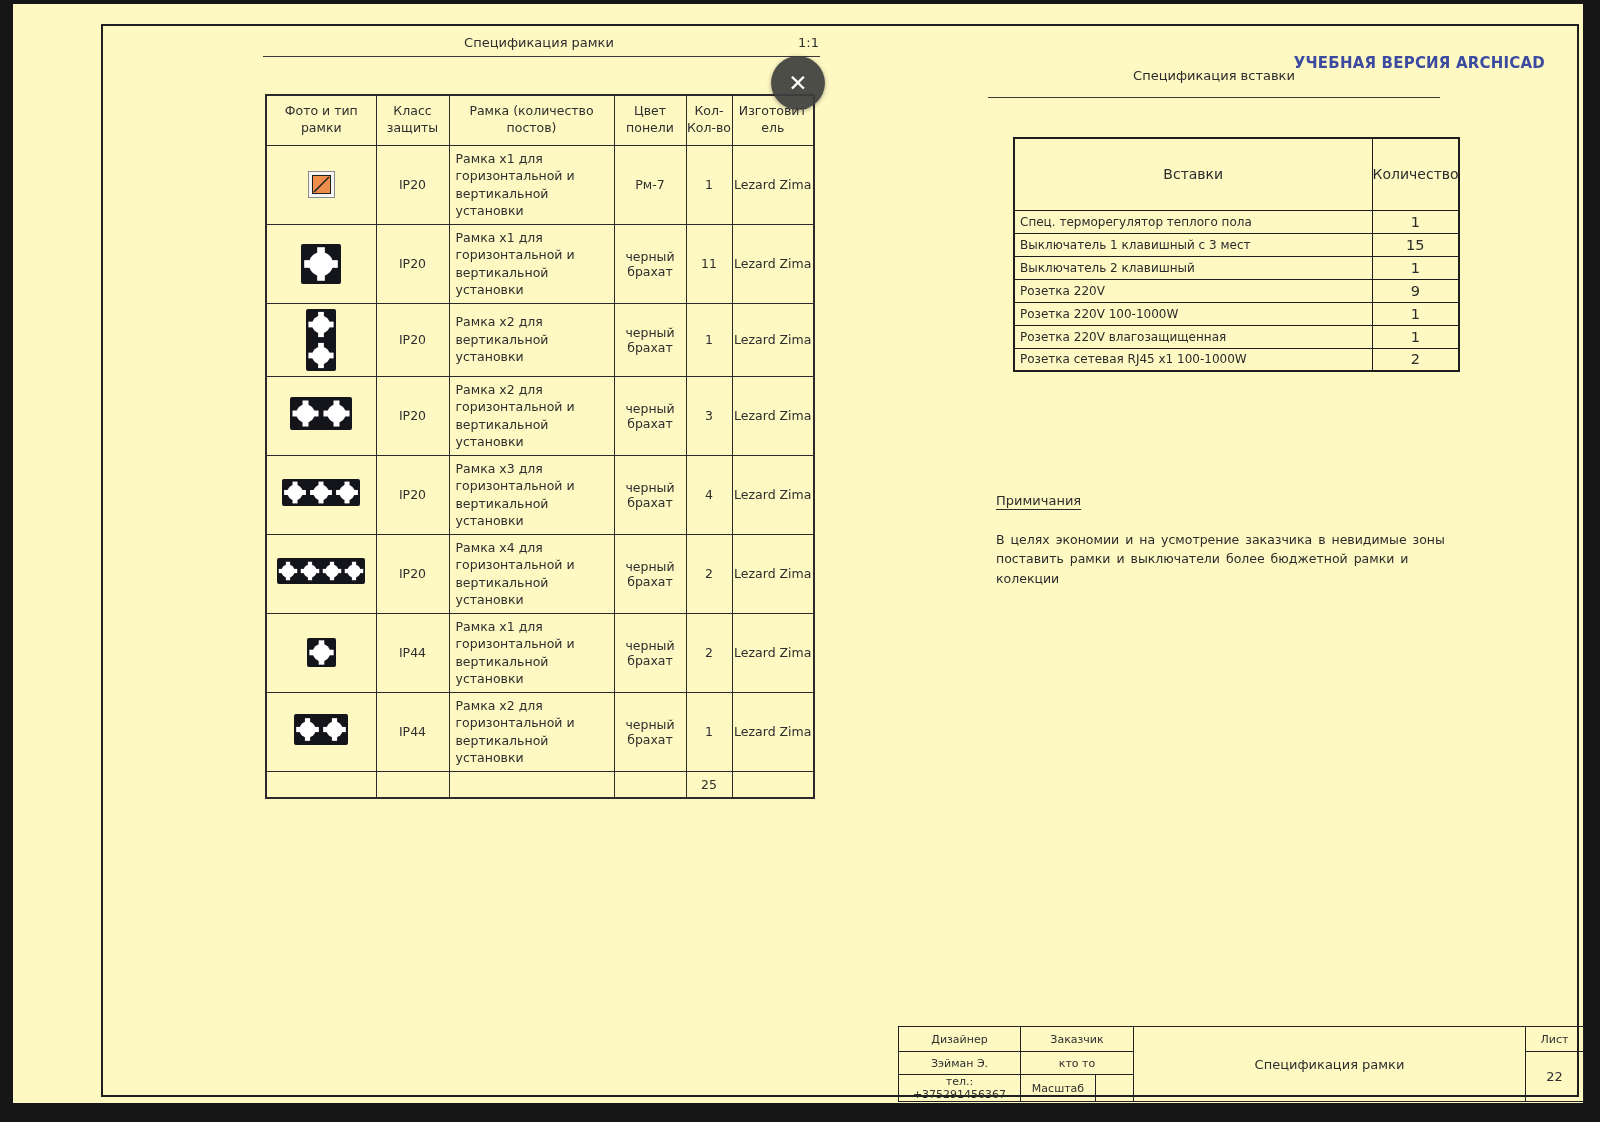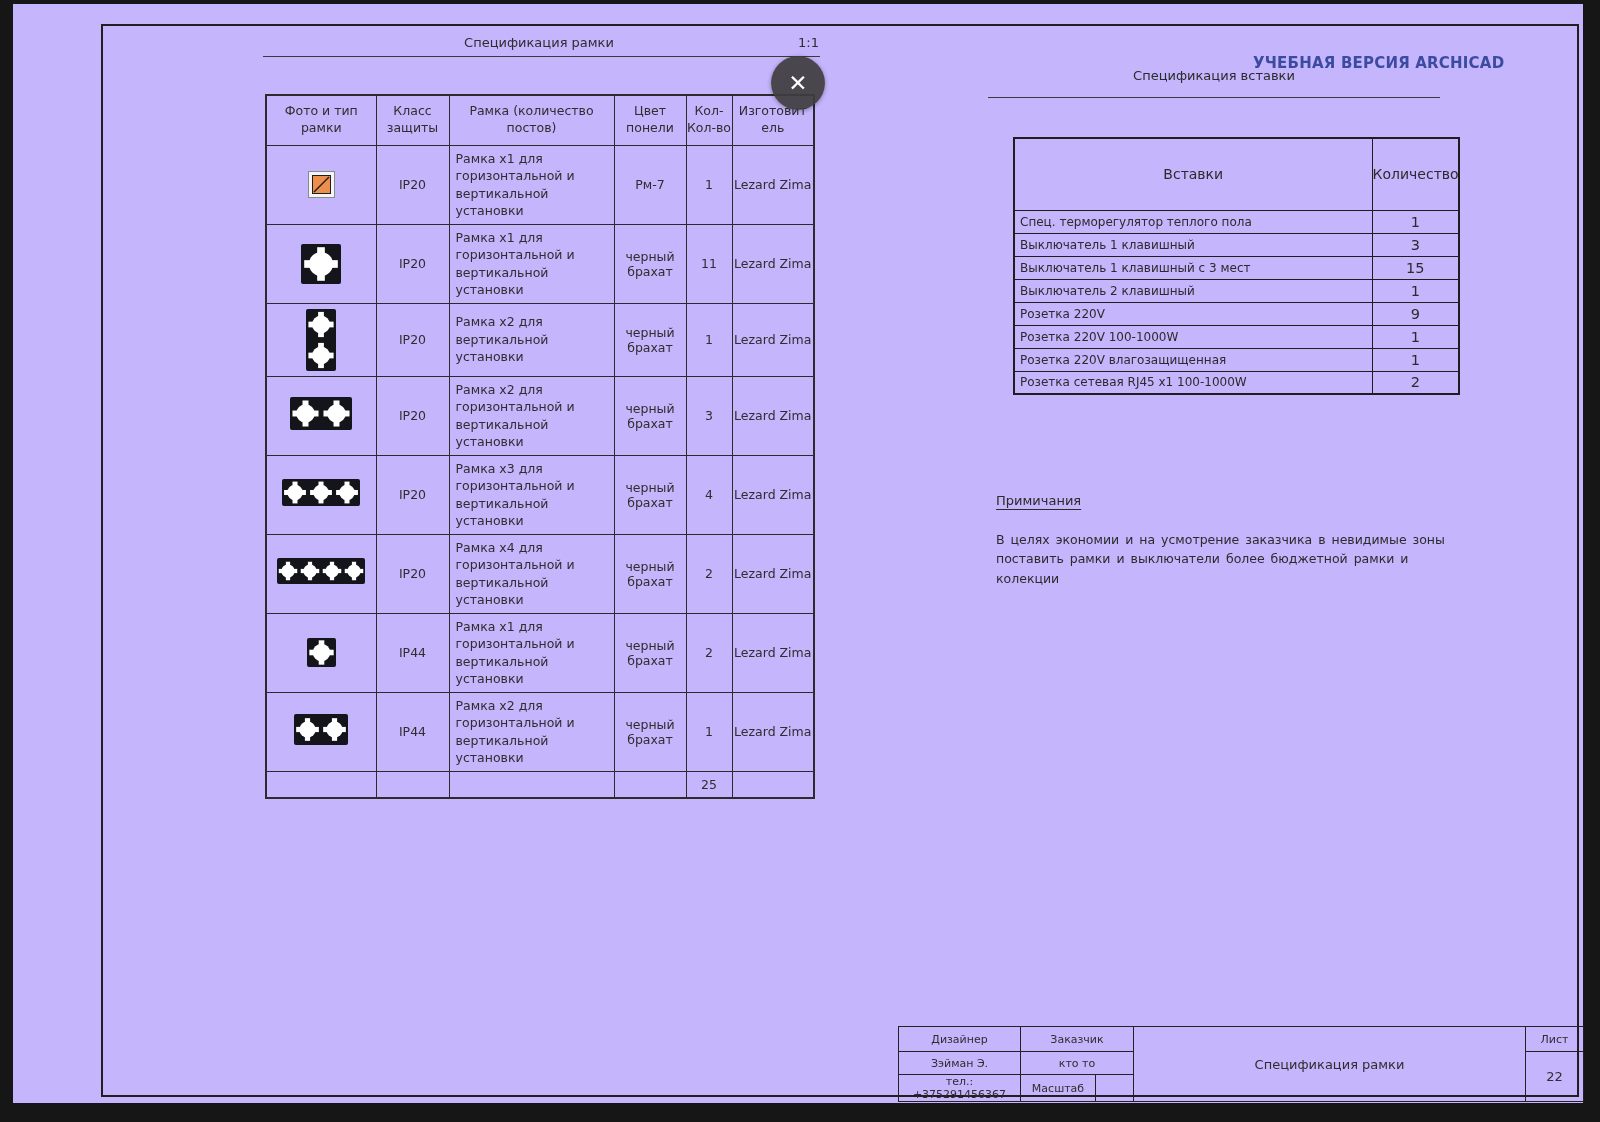--- a/index.html
+++ b/index.html
@@ -1,19 +1,19 @@
 <!DOCTYPE html>
 <html><head>
 <meta charset="utf-8">
 <style>
   * { box-sizing: border-box; margin: 0; padding: 0; }
   html,body { background:#161616; }
   body { font-family:"DejaVu Sans", sans-serif; color:#2b2b2b; }
   .stage { position:relative; width:1600px; height:1122px; background:#161616; overflow:hidden; }
-  .page { position:absolute; left:13px; top:4px; width:1570px; height:1099px; background:#c4b5fd; }
+  .page { position:absolute; left:13px; top:4px; width:1570px; height:1099px; background:#fef9c3; }
   .drawing-frame { position:absolute; left:88px; top:20px; width:1478px; height:1073px; border:2px solid #1f1f1f; }
 
   
   .fs-title { position:absolute; left:252px; top:31px; width:548px; text-align:center; font-size:13px; color:#2e2e2e; }
   .fs-scale { position:absolute; left:758px; top:31px; width:48px; text-align:right; font-size:13px; color:#2e2e2e; }
   .fs-underline { position:absolute; left:250px; top:52px; width:557px; border-top:1.5px solid #3a3a3a; }
 
   
   .fs-table { position:absolute; left:252px; top:90px; width:548px; border-collapse:collapse; table-layout:fixed;
               border:2px solid #2b2b2b; }
@@ -24,21 +24,21 @@
   .fs-table td.photo { padding:0; }
   .photo-box { display:flex; width:100%; height:100%; align-items:center; justify-content:center; }
   .photo-box.bottom { align-items:flex-end; padding-bottom:5px; }
 
   .swatch-outer { width:27px; height:27px; background:#f5f5f5; border:1px solid #8a8a8a; display:flex;
                   align-items:center; justify-content:center; }
   .swatch-inner { width:19px; height:19px; background:#ee8e4d; border:1px solid #1e1e1e; position:relative; }
   .swatch-inner svg { position:absolute; left:0; top:0; }
 
   
-  .banner { position:absolute; left:1240px; top:50px; width:292px; text-align:left; font-size:15px; font-weight:bold;
+  .banner { position:absolute; left:1240px; top:50px; width:292px; text-align:right; font-size:15px; font-weight:bold;
             letter-spacing:.2px; }
 
   
   .is-title { position:absolute; left:975px; top:64px; width:452px; text-align:center; font-size:13px; }
   .is-underline { position:absolute; left:975px; top:93px; width:452px; border-top:1.5px solid #3a3a3a; }
   .is-table { position:absolute; left:1000px; top:133px; width:445px; border-collapse:collapse; table-layout:fixed;
               border:2px solid #1e1e1e; }
   .is-table th, .is-table td { border:1.7px solid #1e1e1e; font-weight:normal; color:#2b2b2b; }
   .is-table th { font-size:14px; text-align:center; }
   .is-table td.name { font-size:12px; text-align:left; padding:1px 2px 1px 5px; }
@@ -277,24 +277,20 @@
       <thead id="is-head">
           <tr style="height: 72px;">
             <th>Вставки</th>
             <th>Количество</th>
           </tr>
         </thead>
       <tbody id="is-body">
           <tr style="height: 23px;">
             <td class="name">Спец. терморегулятор теплого пола</td>
             <td class="qty">1</td>
-          </tr>
-          <tr style="height: 23px;">
-            <td class="name">Выключатель 1 клавишный</td>
-            <td class="qty">3</td>
           </tr>
           <tr style="height: 23px;">
             <td class="name">Выключатель 1 клавишный  с 3 мест</td>
             <td class="qty">15</td>
           </tr>
           <tr style="height: 23px;">
             <td class="name">Выключатель 2 клавишный</td>
             <td class="qty">1</td>
           </tr>
           <tr style="height: 23px;">

